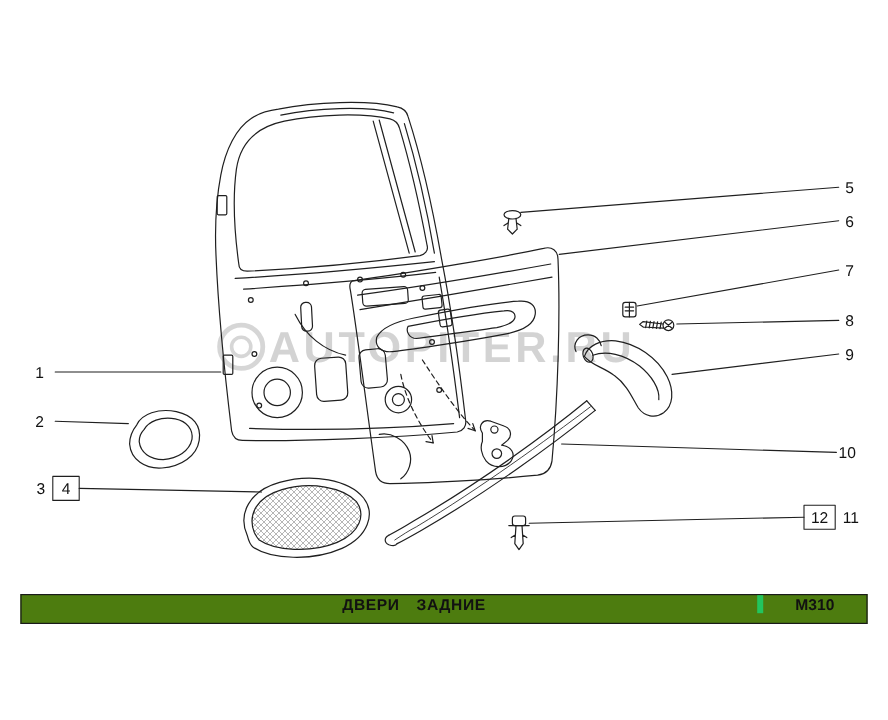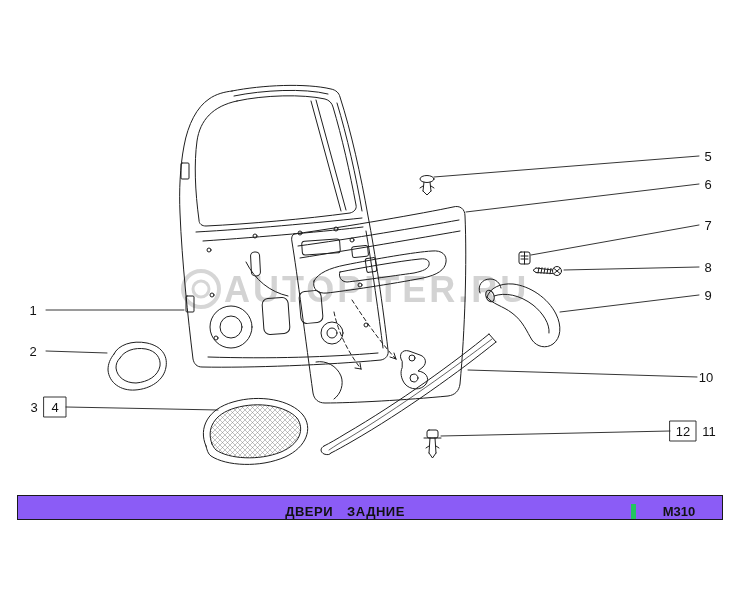--- a/index.html
+++ b/index.html
@@ -9,21 +9,21 @@
     font-family: "Liberation Sans", sans-serif;
     position: relative; overflow: hidden;
   }
   .page { position: absolute; inset: 0; }
   svg.diagram { position: absolute; left: 0; top: 0; }
 
   .parts-table {
     position: absolute; left: 17px; top: 495px; width: 706px;
     color: var(--text, #111);
   }
-  .pt-header { display: flex; border: 1px solid #1a1a1a; height: 23px; align-items: flex-end; background: #8b5cf6; padding-left: 41px; }
+  .pt-header { display: flex; border: 1px solid #1a1a1a; height: 23px; align-items: flex-start; background: #4d7c0f; padding-left: 41px; }
   .pt-title {
     flex: 1; display: flex; align-items: center; justify-content: center;
     font-weight: bold; font-size: 13px; letter-spacing: 0.5px; word-spacing: 10px;
   }
   .pt-code {
     width: 86px; border-left: 5px solid #22c55e;
     display: flex; align-items: center; justify-content: center;
     font-weight: bold; font-size: 13px;
   }
   .pt-body { border: 1px solid #1a1a1a; border-top: none; padding: 5px 0 8px 10px; background: #fff; }

